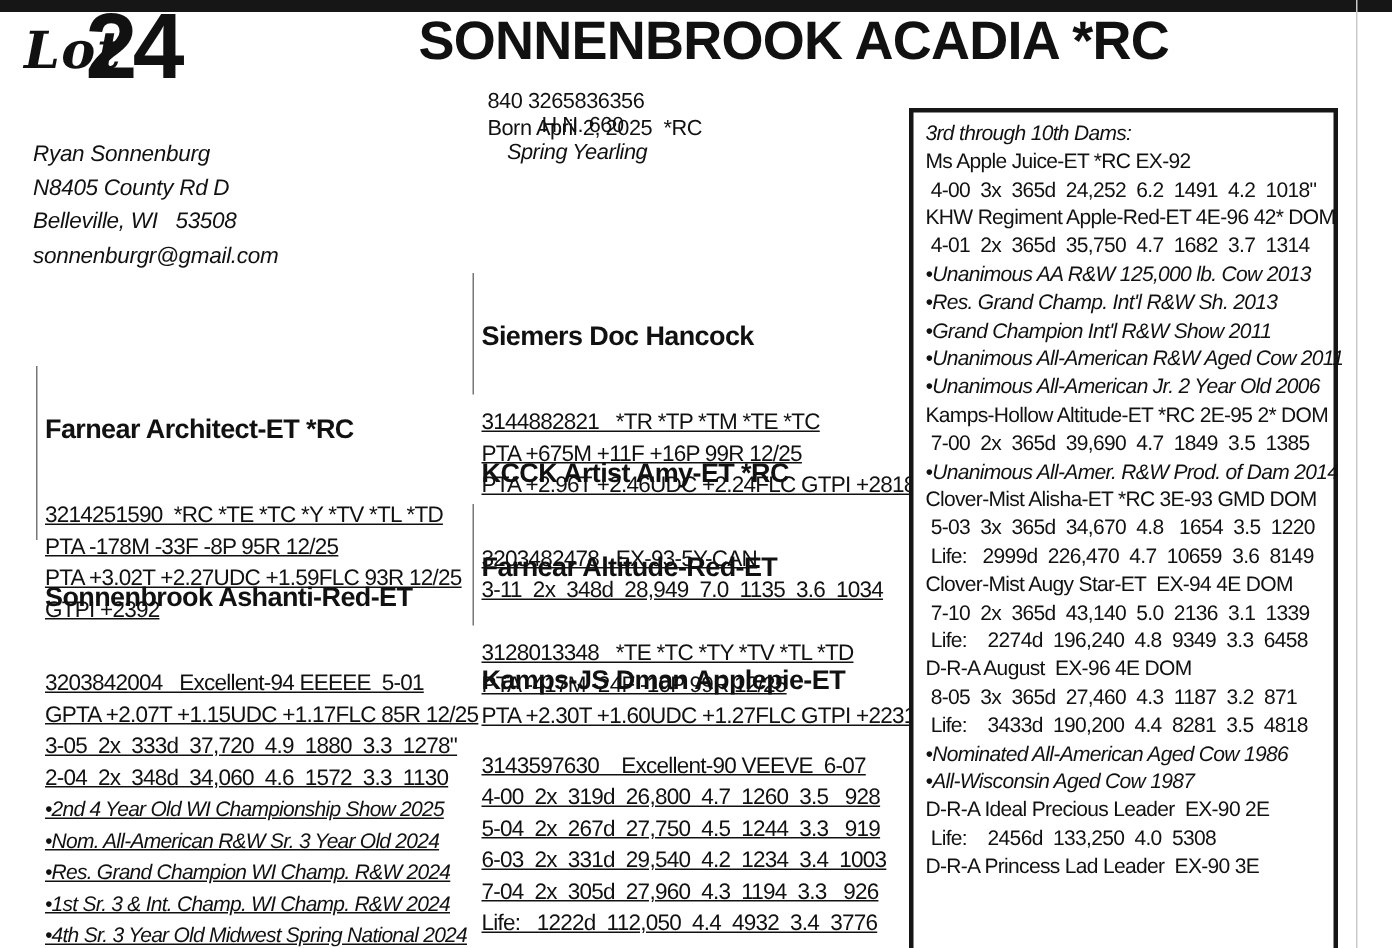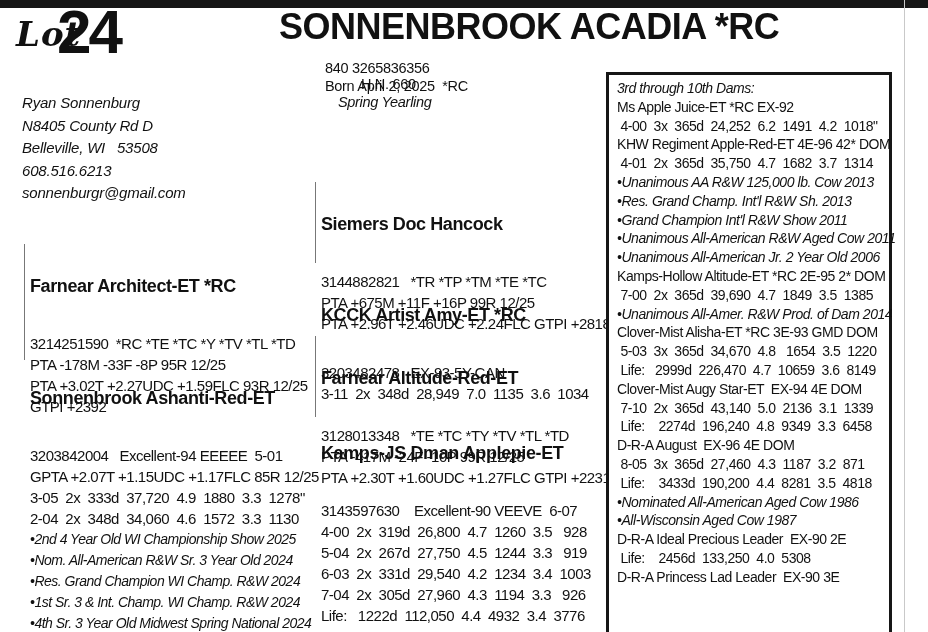--- a/index.html
+++ b/index.html
@@ -18,21 +18,21 @@
   .sub1{position:absolute; left:310px; top:44px; font-size:14.5px; letter-spacing:-0.3px; white-space:pre;}
   .sub1 .hn{margin-left:36px;}
   .sub2{position:absolute; left:310px; top:62px; font-size:14.5px; letter-spacing:-0.3px; white-space:pre;}
   .sub2 .ital{margin-left:13px; font-style:italic;margin-top:16px;}
 
   .consignor{position:absolute; left:22px; top:92px;}
   .c-line{font-style:italic; font-size:15px; line-height:22.5px; letter-spacing:-0.2px; white-space:pre;}
 
   .block{position:absolute; white-space:pre;}
   .bname{font-size:18px; font-weight:bold; letter-spacing:-0.4px; line-height:21px; white-space:pre;}
-  .p-line{font-size:15px; line-height:21px; letter-spacing:-0.5px; white-space:pre;}
+  .p-line{font-size:15px; line-height:21px; letter-spacing:-0.5px; white-space:pre;text-decoration:underline;}
   .p-line.bul{font-style:italic; font-size:14px; letter-spacing:-0.5px;}
 
   .bracket{position:absolute; width:1px; background:#777;}
   .bk-left{left:24px; top:244px; height:116px;}
   .bk-mid1{left:315px; top:182px; height:81px;}
   .bk-mid2{left:315px; top:336px; height:81px;}
 
   .dams-box{
     position:absolute; left:606px; top:72px; width:286px; height:608px;
     border:3px solid #161616; box-sizing:border-box; padding:4px 6px 0 8px; background:#fff;
@@ -47,21 +47,20 @@
 
   <div class="topbar"></div>
 
   <span class="lot-script">Lot</span>
   <span class="lot-num">24</span>
 
   <div class="consignor">
       <div class="c-line">Ryan Sonnenburg</div>
       <div class="c-line">N8405 County Rd D</div>
       <div class="c-line">Belleville, WI   53508</div>
-      <div class="c-line">608.516.6213</div>
       <div class="c-line">sonnenburgr@gmail.com</div>
     </div>
 
   <div class="title">SONNENBROOK ACADIA *RC</div>
 
   <div class="sub1">
     <span>840 3265836356</span>
     <span class="hn">H.N. 660</span>
   </div>
 

